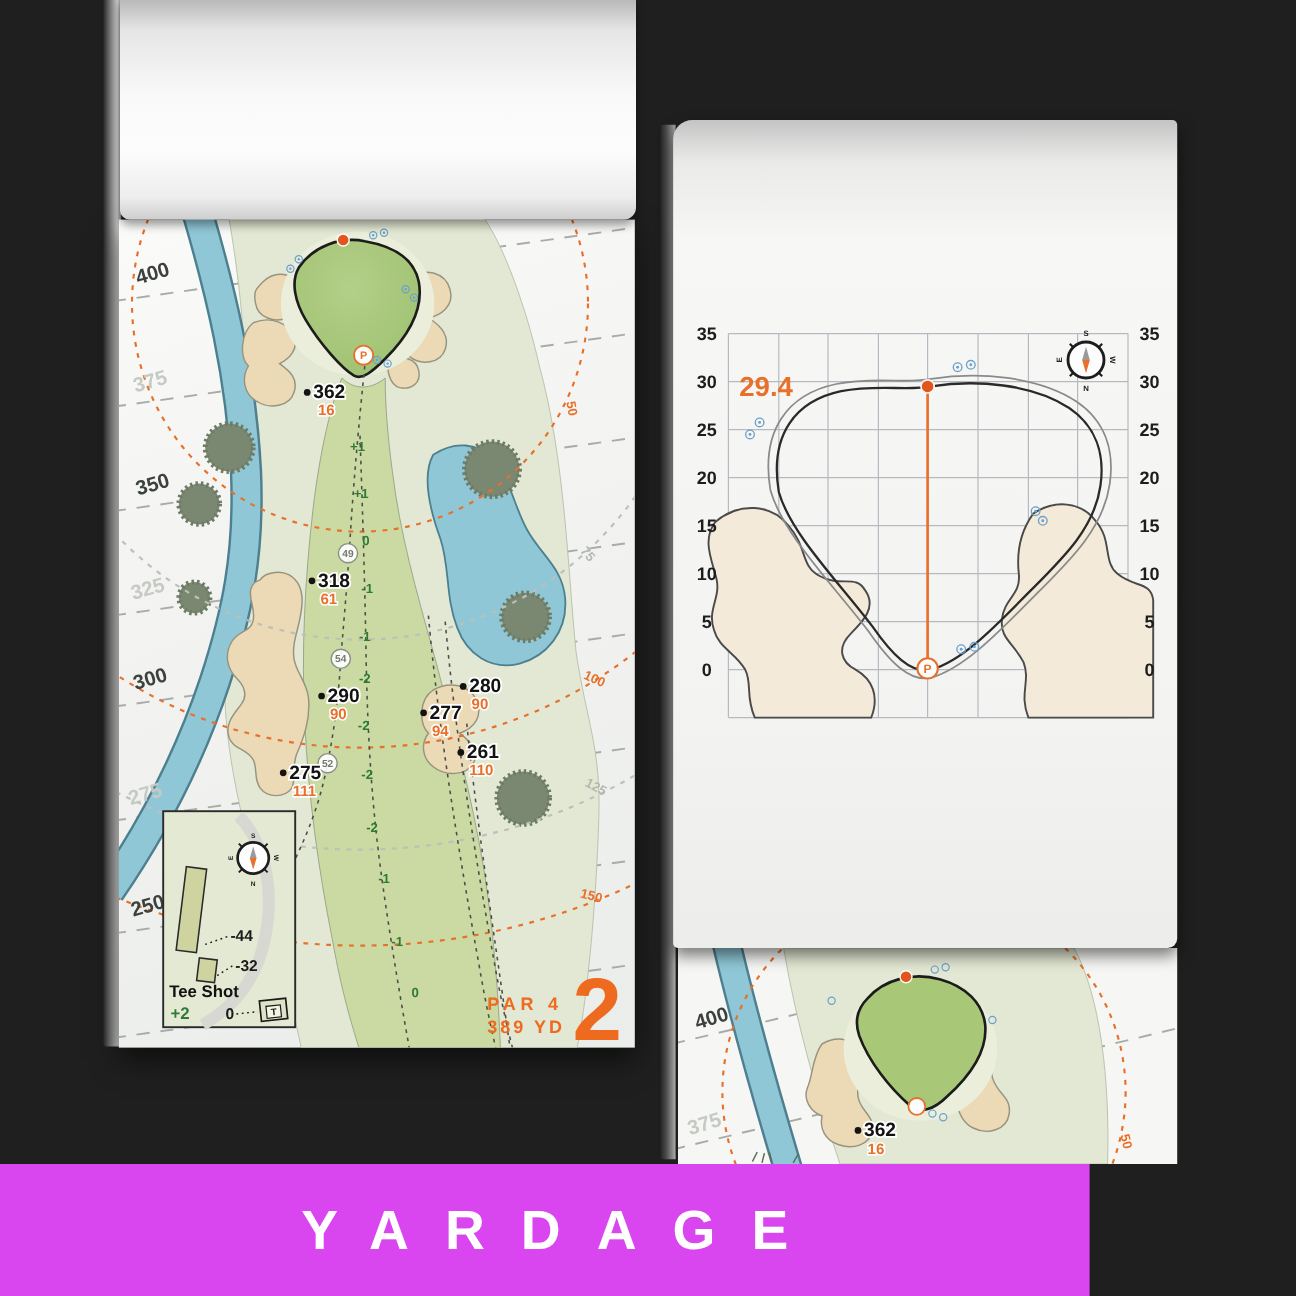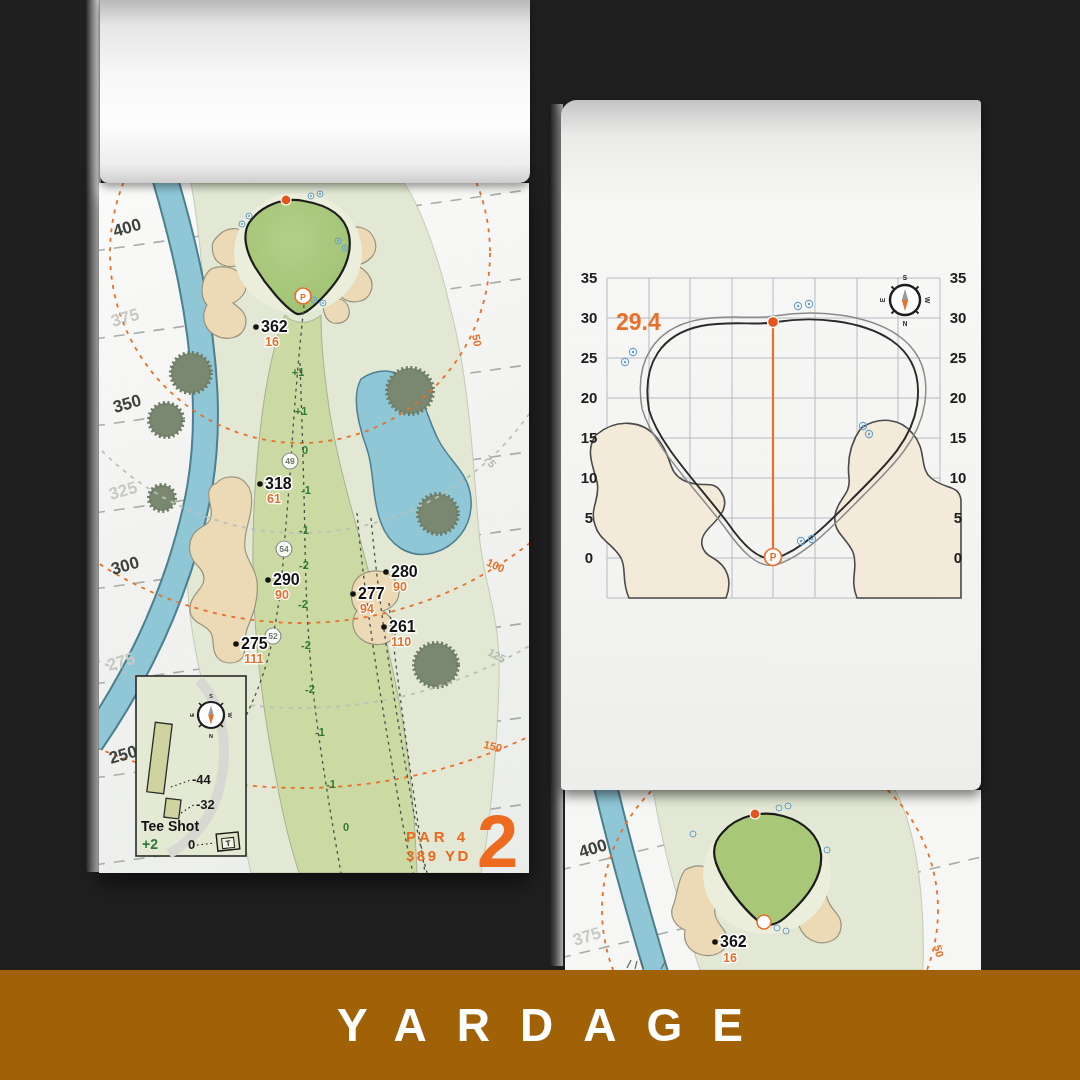--- a/index.html
+++ b/index.html
@@ -1,19 +1,19 @@
 <!DOCTYPE html>
 <html><head>
 <meta charset="utf-8">
 <style>
   html,body{margin:0;padding:0;background:#111;}
   .scene{position:relative;width:1080px;height:1080px;background:#1f1f1f;overflow:hidden;
          font-family:"Liberation Sans",sans-serif;}
   
-  .banner{position:absolute;left:0;top:970px;width:1080px;height:110px;background:#a16207;
+  .banner{position:absolute;left:0;top:970px;width:908px;height:110px;background:#d946ef;
           display:flex;align-items:center;justify-content:center;z-index:6;}
   .banner span{color:#fff;font-weight:bold;font-size:46px;letter-spacing:30px;padding-left:30px;}
   
   .stack-edge-left{position:absolute;left:86px;top:0;width:15px;height:872px;z-index:1;
       background:linear-gradient(90deg,#262626 0%,#6f6f6f 35%,#c7c7c7 78%,#8f8f8f 100%);
       border-radius:0 0 3px 3px;}
   .flip-page{position:absolute;left:100px;top:0;width:430px;height:183px;z-index:3;
       background:linear-gradient(180deg,#b9b9b9 0%,#e6e6e6 14%,#f8f8f8 42%,#fdfdfd 68%,#ededed 90%,#cecece 100%);
       border-radius:0 0 10px 8px;box-shadow:0 4px 8px rgba(0,0,0,.4);}
   .map-page{position:absolute;left:99px;top:183px;width:430px;height:690px;z-index:2;

